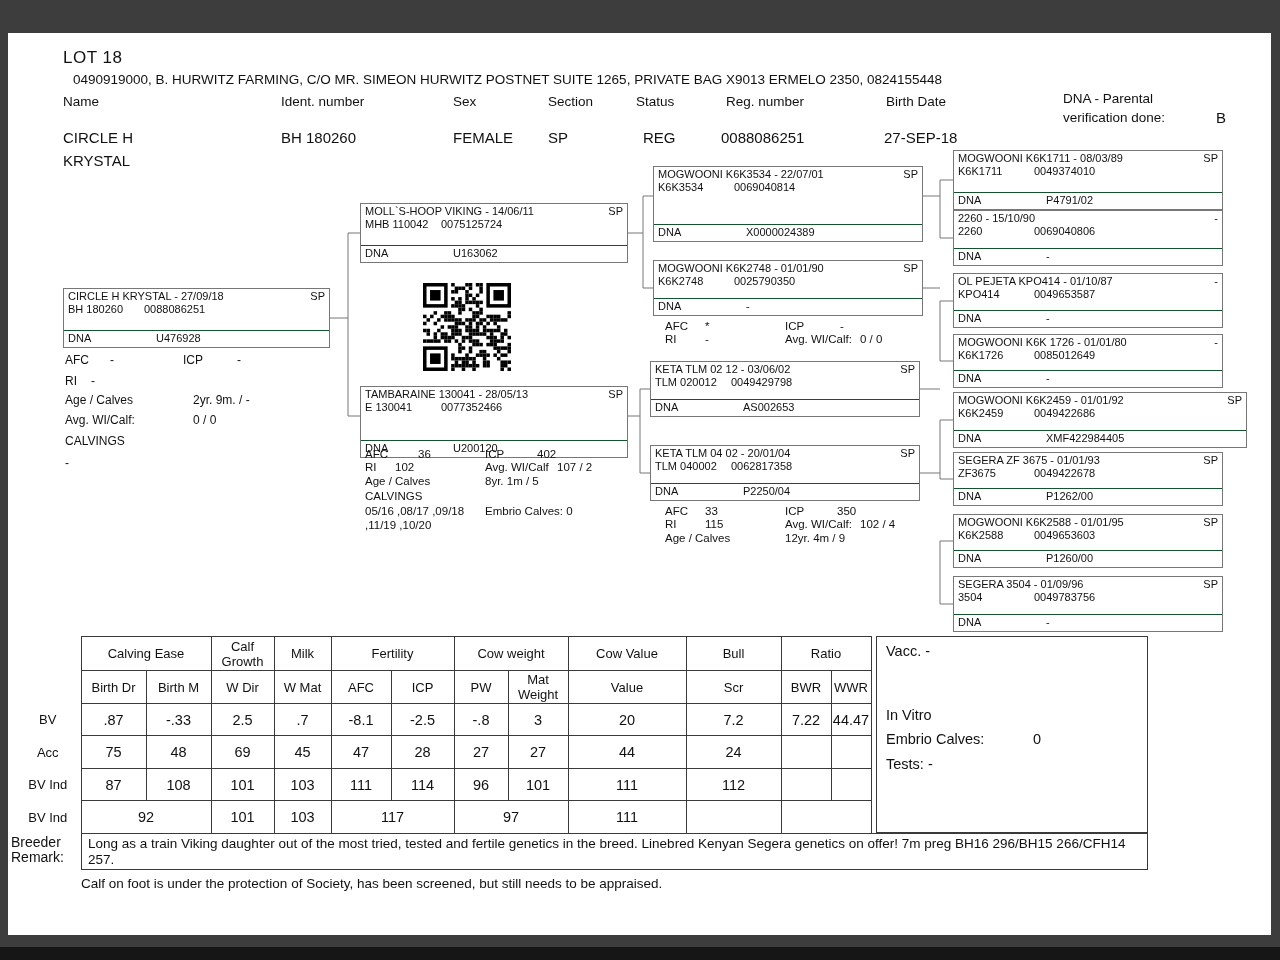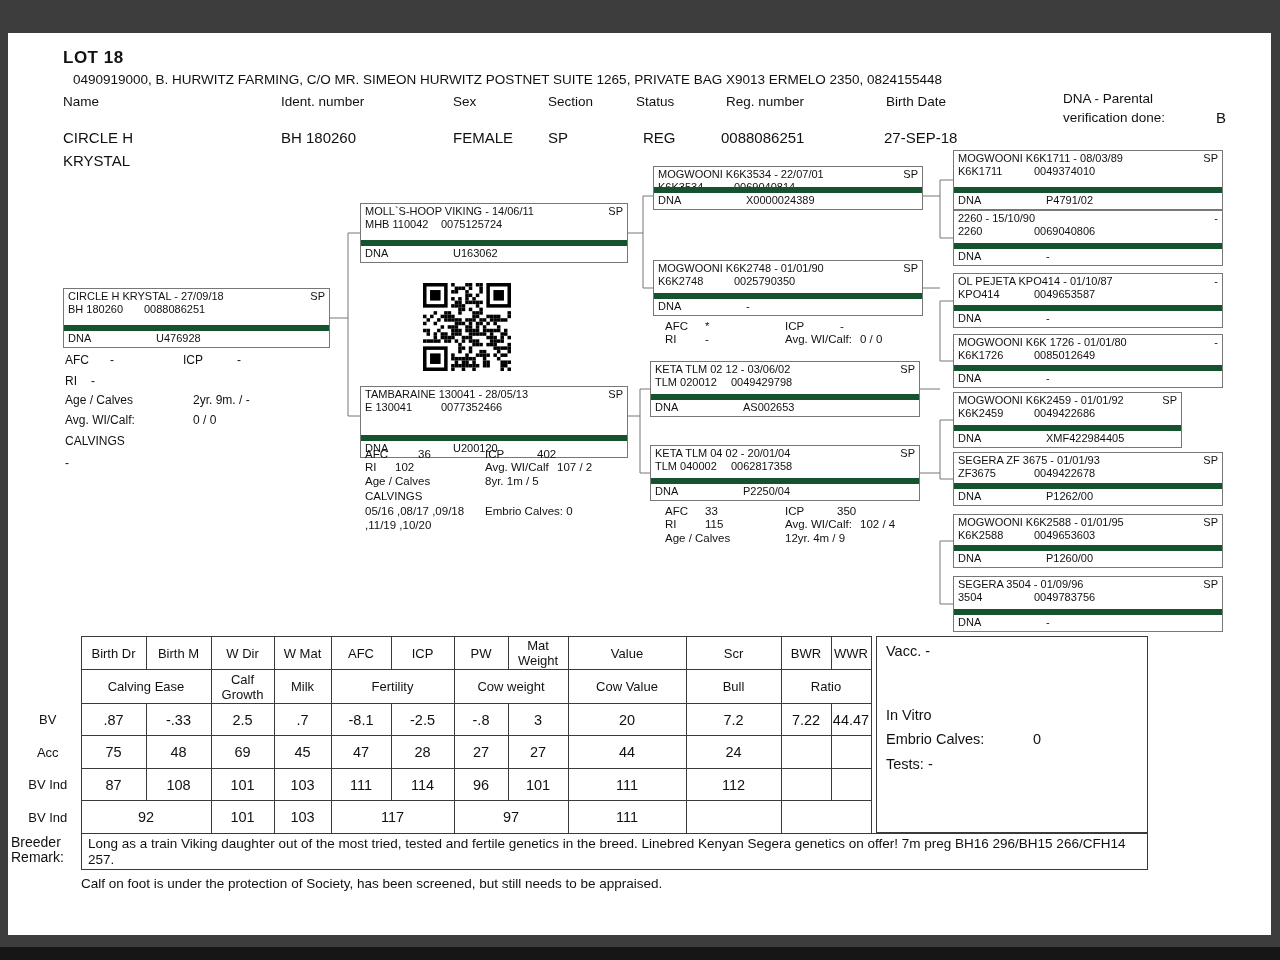--- a/index.html
+++ b/index.html
@@ -7,31 +7,31 @@
   body {
     position:relative; overflow:hidden;
     background:#3d3d3d;
     font-family:"Liberation Sans","DejaVu Sans",sans-serif;
     color:#111;
   }
   .bottom-strip { position:absolute; left:0; bottom:0; width:100%; height:13px; background:#161616; }
   .page { position:absolute; left:8px; top:33px; width:1263px; height:902px; background:#ffffff; }
 
   .t { position:absolute; white-space:nowrap; }
-  .lot { font-size:17px; font-weight:bold; letter-spacing:0.5px; }
+  .lot { font-size:17px; font-weight:normal; letter-spacing:0.5px; }
   .addr { font-size:13.5px; }
   .il { font-size:13.5px; }
   .iv { font-size:15px; }
 
   
   .pbox { position:absolute; border:1px solid #777; background:#fff; font-size:11px; line-height:13px; }
   .pb-top { display:flex; justify-content:space-between; padding:1px 4px 0 4px; }
   .pb-id { padding:0 4px; }
   .pb-ident { display:inline-block; min-width:76px; }
-  .pb-dna { position:absolute; left:0; right:0; bottom:0; border-top:6px solid #14532d; padding:1px 4px 2px 4px; }
+  .pb-dna { position:absolute; left:0; right:0; bottom:0; border-top:1px solid #14532d; padding:1px 4px 2px 4px; }
   .pb-dnalabel { display:inline-block; width:88px; }
 
   .stats { position:absolute; }
   .stats span { position:absolute; white-space:nowrap; }
   .st12 { font-size:12px; }
   .st11 { font-size:11.5px; }
 
   .connectors { position:absolute; left:0; top:0; pointer-events:none; }
 
   .qr { position:absolute; left:415px; top:250px; width:88px; height:88px; }
@@ -129,21 +129,21 @@
 
   <div class="pbox" style="left:352px;top:353px;width:268px;height:72px">
     <div class="pb-top">
         <span>TAMBARAINE 130041 - 28/05/13</span>
         <span>SP</span>
       </div>
     <div class="pb-id"><span class="pb-ident">E  130041</span><span>0077352466</span></div>
     <div class="pb-dna"><span class="pb-dnalabel">DNA</span><span>U200120</span></div>
   </div>
 
-  <div class="pbox" style="left:645px;top:133px;width:270px;height:44px">
+  <div class="pbox" style="left:645px;top:133px;width:270px;height:76px">
     <div class="pb-top">
         <span>MOGWOONI K6K3534 - 22/07/01</span>
         <span>SP</span>
       </div>
     <div class="pb-id"><span class="pb-ident">K6K3534</span><span>0069040814</span></div>
     <div class="pb-dna"><span class="pb-dnalabel">DNA</span><span>X0000024389</span></div>
   </div>
   <div class="pbox" style="left:645px;top:227px;width:270px;height:56px">
     <div class="pb-top">
         <span>MOGWOONI K6K2748 - 01/01/90</span>
@@ -194,21 +194,21 @@
     <div class="pb-dna"><span class="pb-dnalabel">DNA</span><span>-</span></div>
   </div>
   <div class="pbox" style="left:945px;top:301px;width:270px;height:54px">
     <div class="pb-top">
         <span>MOGWOONI K6K 1726 - 01/01/80</span>
         <span>-</span>
       </div>
     <div class="pb-id"><span class="pb-ident">K6K1726</span><span>0085012649</span></div>
     <div class="pb-dna"><span class="pb-dnalabel">DNA</span><span>-</span></div>
   </div>
-  <div class="pbox" style="left:945px;top:359px;width:229px;height:56px">
+  <div class="pbox" style="left:945px;top:359px;width:294px;height:56px">
     <div class="pb-top">
         <span>MOGWOONI K6K2459 - 01/01/92</span>
         <span>SP</span>
       </div>
     <div class="pb-id"><span class="pb-ident">K6K2459</span><span>0049422686</span></div>
     <div class="pb-dna"><span class="pb-dnalabel">DNA</span><span>XMF422984405</span></div>
   </div>
   <div class="pbox" style="left:945px;top:419px;width:270px;height:54px">
     <div class="pb-top">
         <span>SEGERA ZF 3675 - 01/01/93</span>
@@ -534,45 +534,45 @@
         <col style="width:60px">
         <col style="width:63px">
         <col style="width:54px">
       <col style="width:60px">
         <col style="width:118px">
         <col style="width:95px">
         <col style="width:50px">
         <col style="width:40px">
     </colgroup>
     <tbody>
-        <tr style="height:33px">
+        <tr style="height:34px">
+      <td class="lbl"></td>
+      <th colspan="2">Calving Ease</th>
+      <th>Calf Growth</th>
+      <th>Milk</th>
+      <th colspan="2">Fertility</th>
+      <th colspan="2">Cow weight</th>
+      <th>Cow Value</th>
+      <th>Bull</th>
+      <th colspan="2">Ratio</th>
+    </tr>
+    <tr style="height:33px">
       <td class="lbl"></td>
       <th>Birth Dr</th>
       <th>Birth M</th>
       <th>W Dir</th>
       <th>W Mat</th>
       <th>AFC</th>
       <th>ICP</th>
       <th>PW</th>
       <th>Mat Weight</th>
       <th>Value</th>
       <th>Scr</th>
       <th>BWR</th>
       <th>WWR</th>
-    </tr>
-    <tr style="height:34px">
-      <td class="lbl"></td>
-      <th colspan="2">Calving Ease</th>
-      <th>Calf Growth</th>
-      <th>Milk</th>
-      <th colspan="2">Fertility</th>
-      <th colspan="2">Cow weight</th>
-      <th>Cow Value</th>
-      <th>Bull</th>
-      <th colspan="2">Ratio</th>
     </tr>
     <tr style="height:32px">
       <td class="lbl">BV</td>
       <td class="dat">.87</td>
       <td class="dat">-.33</td>
       <td class="dat">2.5</td>
       <td class="dat">.7</td>
       <td class="dat">-8.1</td>
       <td class="dat">-2.5</td>
       <td class="dat">-.8</td>

